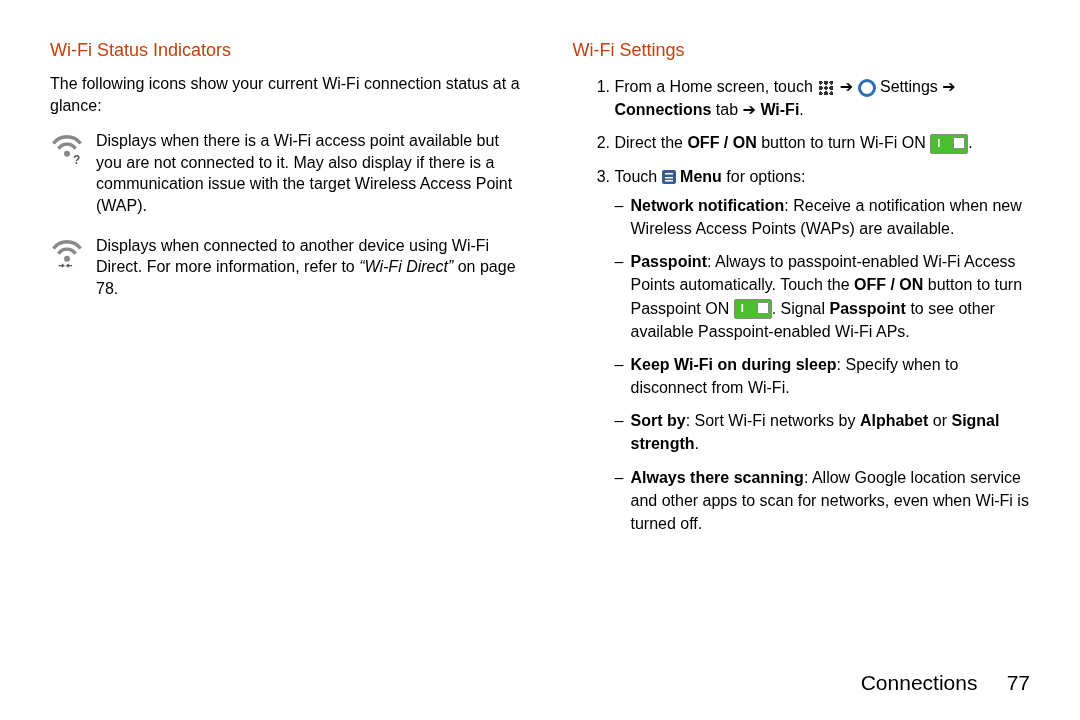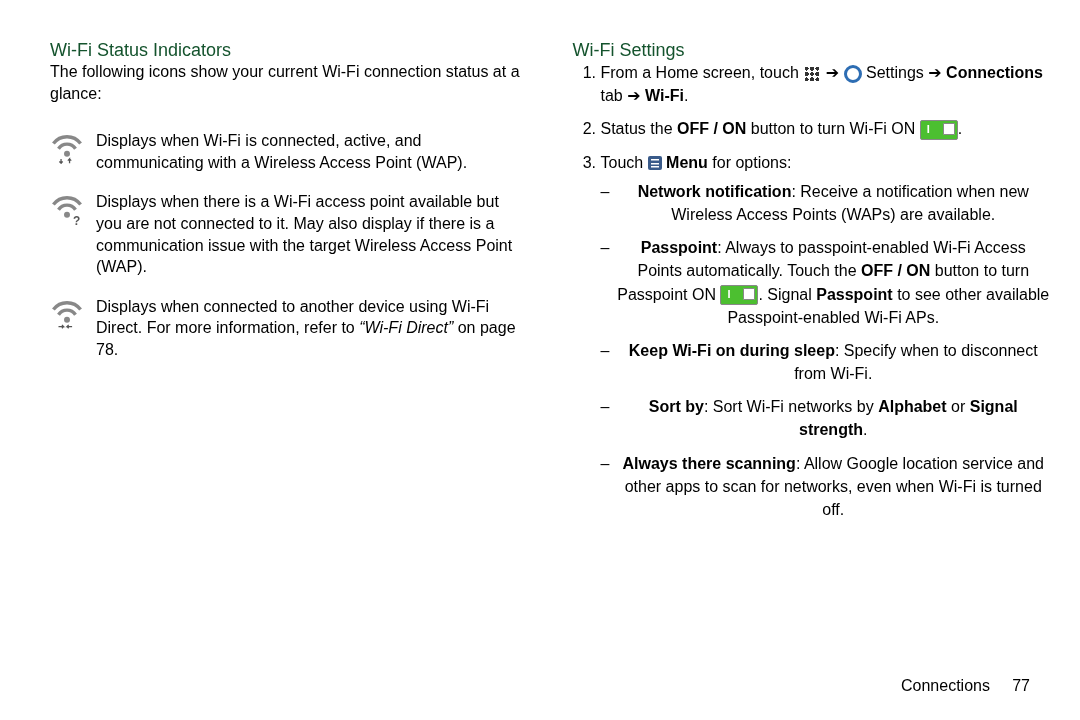--- a/index.html
+++ b/index.html
@@ -16,26 +16,27 @@
   }
   .cols {
     display: flex;
     gap: 45px;
   }
   .col {
     flex: 1;
     min-width: 0;
   }
   .section-heading {
-    color: #14532d;
+    color: #c2410c;
     font-size: 18px;
     font-weight: normal;
+    margin-bottom: 12px;
   }
   .intro {
-    margin-bottom: 26px;
+    margin-bottom: 14px;
     line-height: 1.35;
   }
   .icon-row {
     display: flex;
     gap: 12px;
     margin-bottom: 18px;
   }
   .icon-cell {
     width: 34px;
     flex: 0 0 34px;
@@ -43,30 +44,29 @@
   .icon-desc {
     flex: 1;
     line-height: 1.35;
   }
   .wifi-svg {
     width: 34px;
     height: 34px;
   }
   ol {
     padding-left: 28px;
-    margin: 0;
+    margin: 14px;
   }
   ol > li {
     margin-bottom: 10px;
     line-height: 1.45;
   }
   .sublist {
     margin-top: 6px;
     padding-left: 0;
-    text-align: center;
   }
   .subitem {
     position: relative;
     padding-left: 16px;
     margin-bottom: 10px;
     line-height: 1.45;
   }
   .subitem::before {
     content: "–";
     position: absolute;
@@ -111,46 +111,34 @@
   .toggle::after{
     content:"";position:absolute;right:2px;top:2px;width:12px;height:12px;background:#fff;border:1px solid #888;border-radius:1px;box-sizing:border-box;
   }
   .toggle::before{
     content:"I";position:absolute;left:6px;top:1px;color:#fff;font-size:11px;font-weight:bold;
   }
   .footer {
     position: absolute;
     bottom: 25px;
     right: 50px;
-    font-size: 16px;
+    font-size: 21px;
     margin-top: 14px;
   }
   .link-quote { font-style: italic; }
 </style>
 </head>
 <body>
 
 <div class="cols">
 
   <div class="col">
     <div class="section-heading">Wi-Fi Status Indicators</div>
     <div class="intro">The following icons show your current Wi-Fi connection status at a glance:</div>
 
-    <div class="icon-row">
-      <div class="icon-cell">
-        <svg class="wifi-svg" viewBox="0 0 40 40">
-          <path d="M4 16 A20 20 0 0 1 36 16" fill="none" stroke="#888" stroke-width="4"></path>
-          <path d="M10 22 A12 12 0 0 1 30 22" fill="none" stroke="#888" stroke-width="4"></path>
-          <circle cx="20" cy="28" r="3.5" fill="#888"></circle>
-          <path d="M13 34 l0 5 l-2 -2 M13 39 l2 -2" stroke="#555" stroke-width="1.5" fill="none"></path>
-          <path d="M23 39 l0 -5 l-2 2 M23 34 l2 2" stroke="#555" stroke-width="1.5" fill="none"></path>
-        </svg>
-      </div>
-      <div class="icon-desc">Displays when Wi-Fi is connected, active, and communicating with a Wireless Access Point (WAP).</div>
-    </div>
 
     <div class="icon-row">
       <div class="icon-cell">
         <svg class="wifi-svg" viewBox="0 0 40 40">
           <path d="M4 16 A20 20 0 0 1 36 16" fill="none" stroke="#888" stroke-width="4"></path>
           <path d="M10 22 A12 12 0 0 1 30 22" fill="none" stroke="#888" stroke-width="4"></path>
           <circle cx="20" cy="28" r="3.5" fill="#888"></circle>
           <text x="27" y="40" font-size="14" fill="#555" font-weight="bold">?</text>
         </svg>
       </div>
@@ -174,21 +162,21 @@
   </div>
 
   <div class="col">
     <div class="section-heading">Wi-Fi Settings</div>
 
     <ol>
       <li>
         <span>From a Home screen, touch </span><span class="apps-icon"></span><span> ➔ </span><span class="gear-icon"></span><span> Settings ➔ </span><b>Connections</b><span> tab ➔ </span><b>Wi-Fi</b>.
       </li>
       <li>
-        <span>Status the </span><b>OFF / ON</b><span> button to turn Wi-Fi ON </span><span class="toggle"></span><span>.</span>
+        <span>Direct the </span><b>OFF / ON</b><span> button to turn Wi-Fi ON </span><span class="toggle"></span><span>.</span>
       </li>
       <li>
         <span>Touch </span><span class="menu-icon"></span><b> Menu</b><span> for options:</span>
         <div class="sublist">
           <div class="subitem">
             <b>Network notification</b><span>: Receive a notification when new Wireless Access Points (WAPs) are available.</span>
           </div>
           <div class="subitem">
             <b>Passpoint</b><span>: Always to passpoint-enabled Wi-Fi Access Points automatically. Touch the </span><b>OFF / ON</b><span> button to turn Passpoint ON </span><span class="toggle"></span><span>. Signal </span><b>Passpoint</b><span> to see other available Passpoint-enabled Wi-Fi APs.</span>
           </div>

